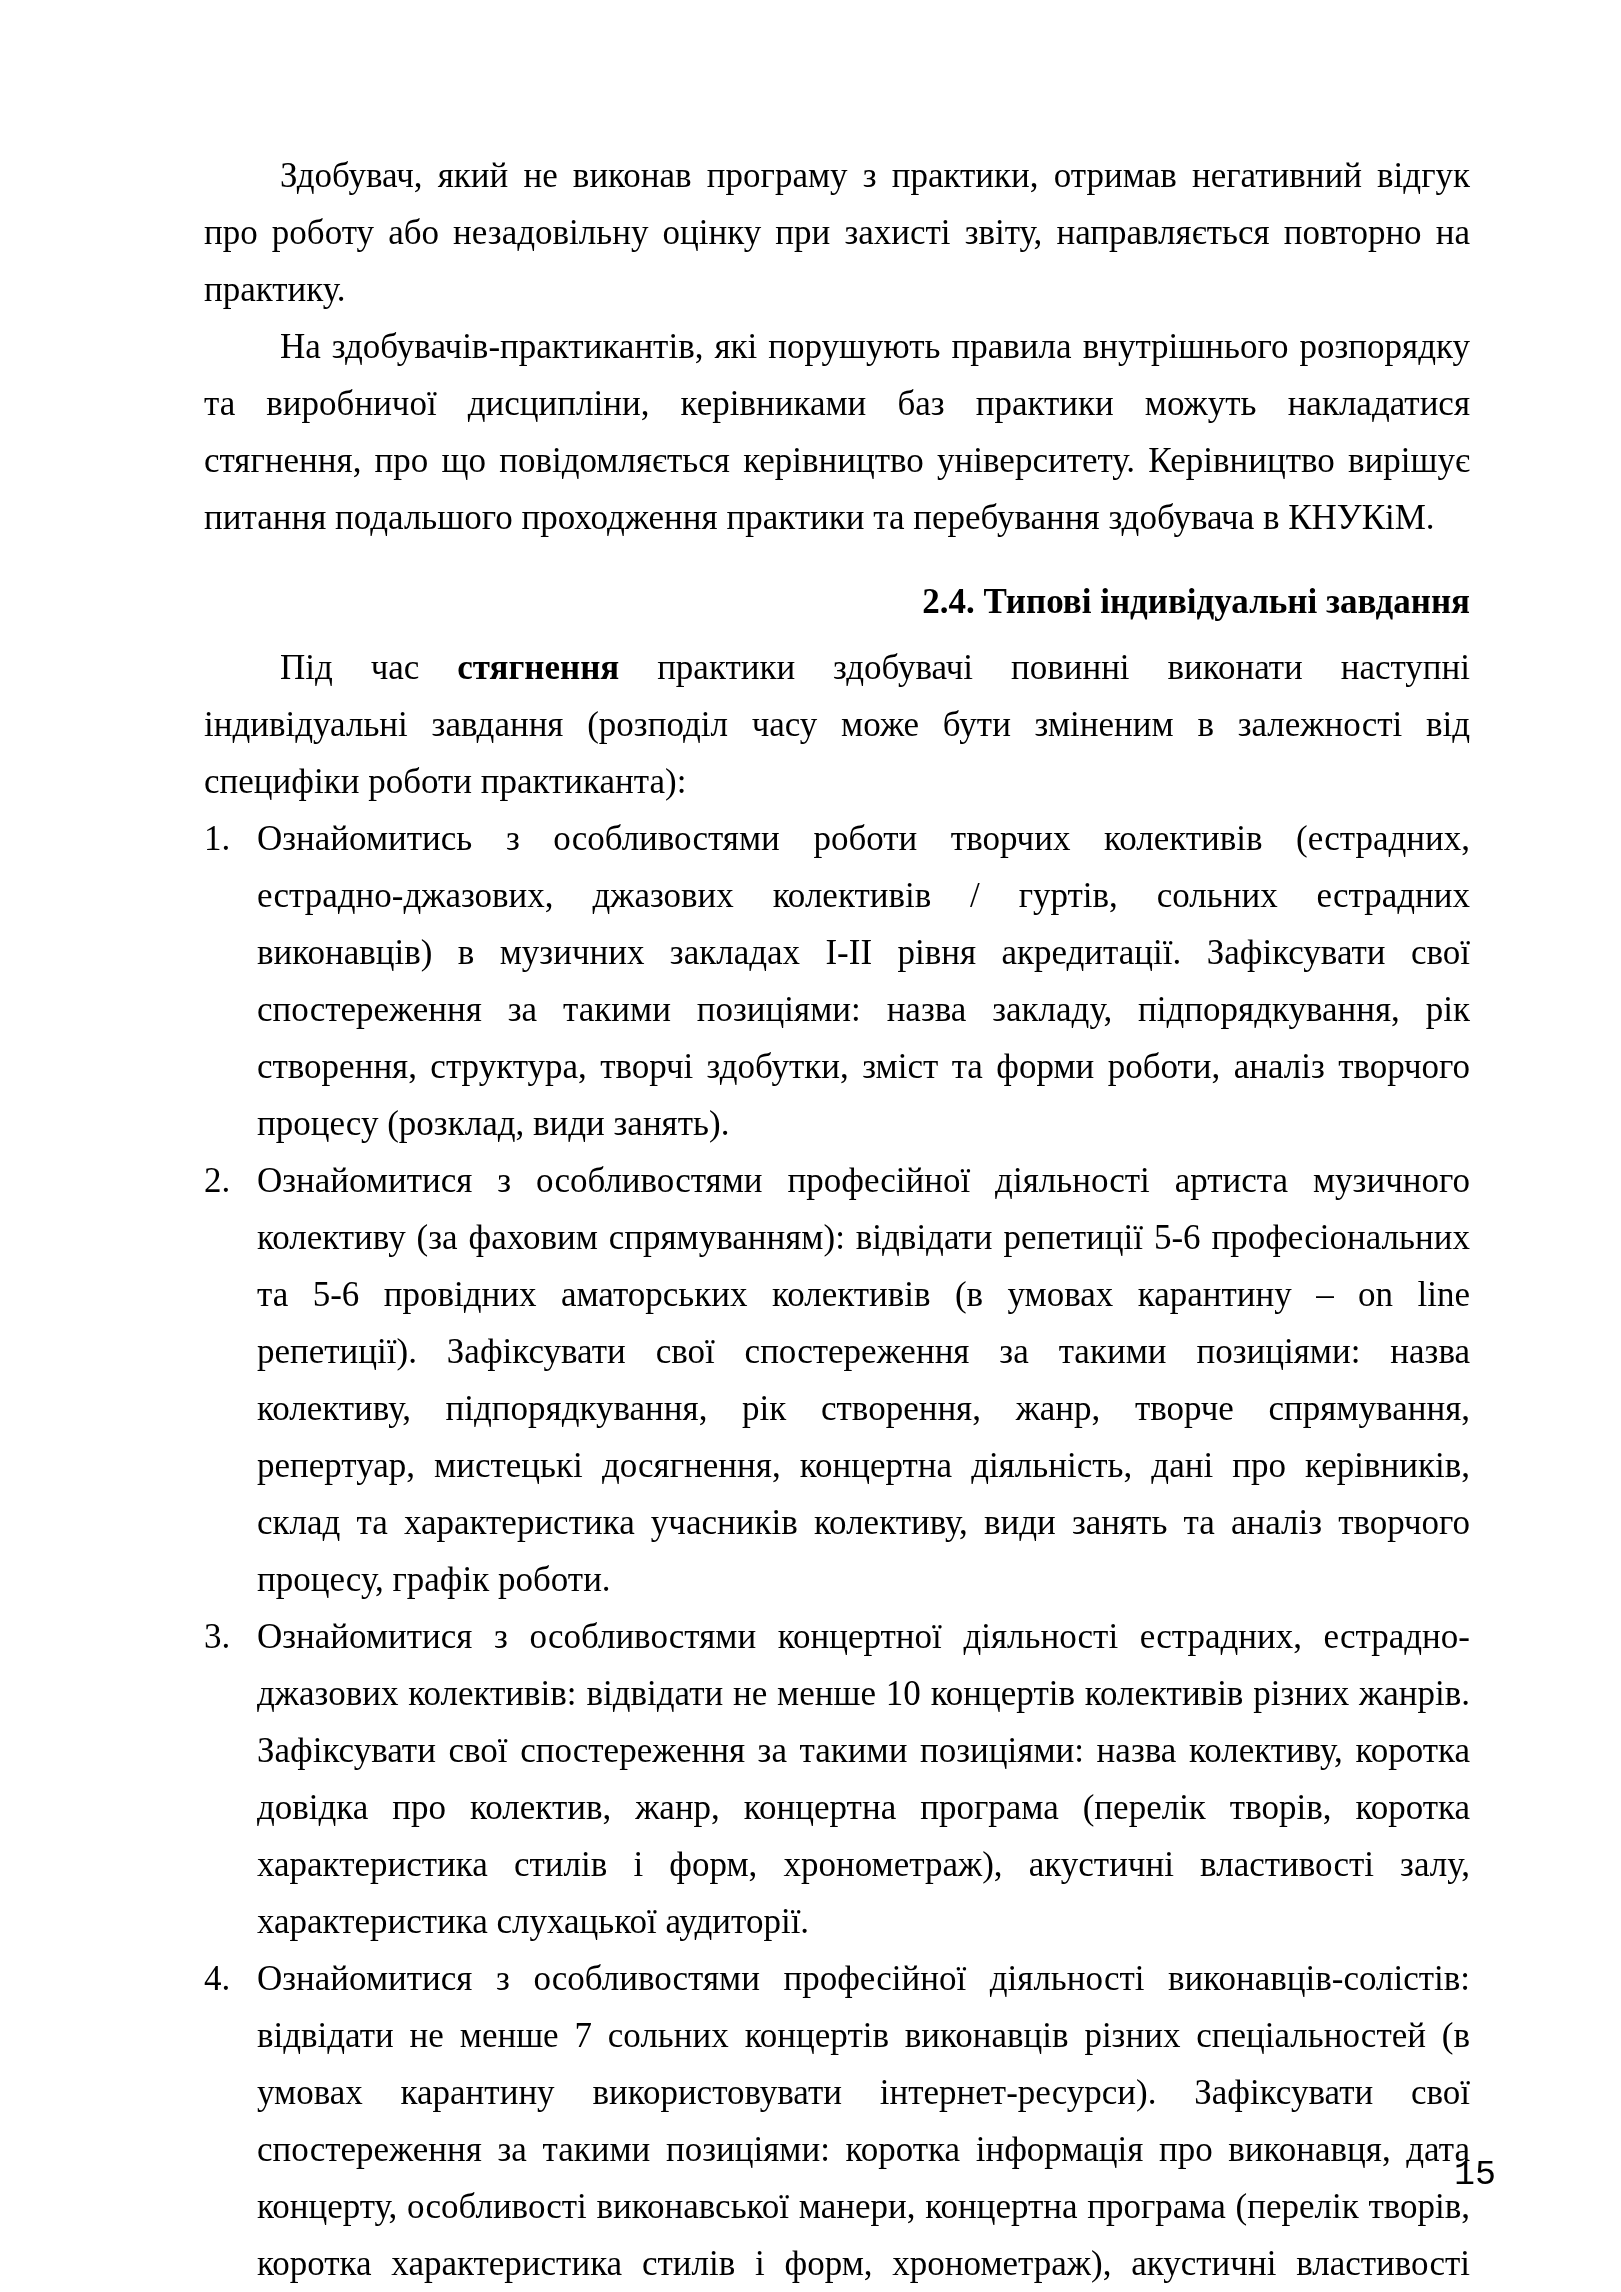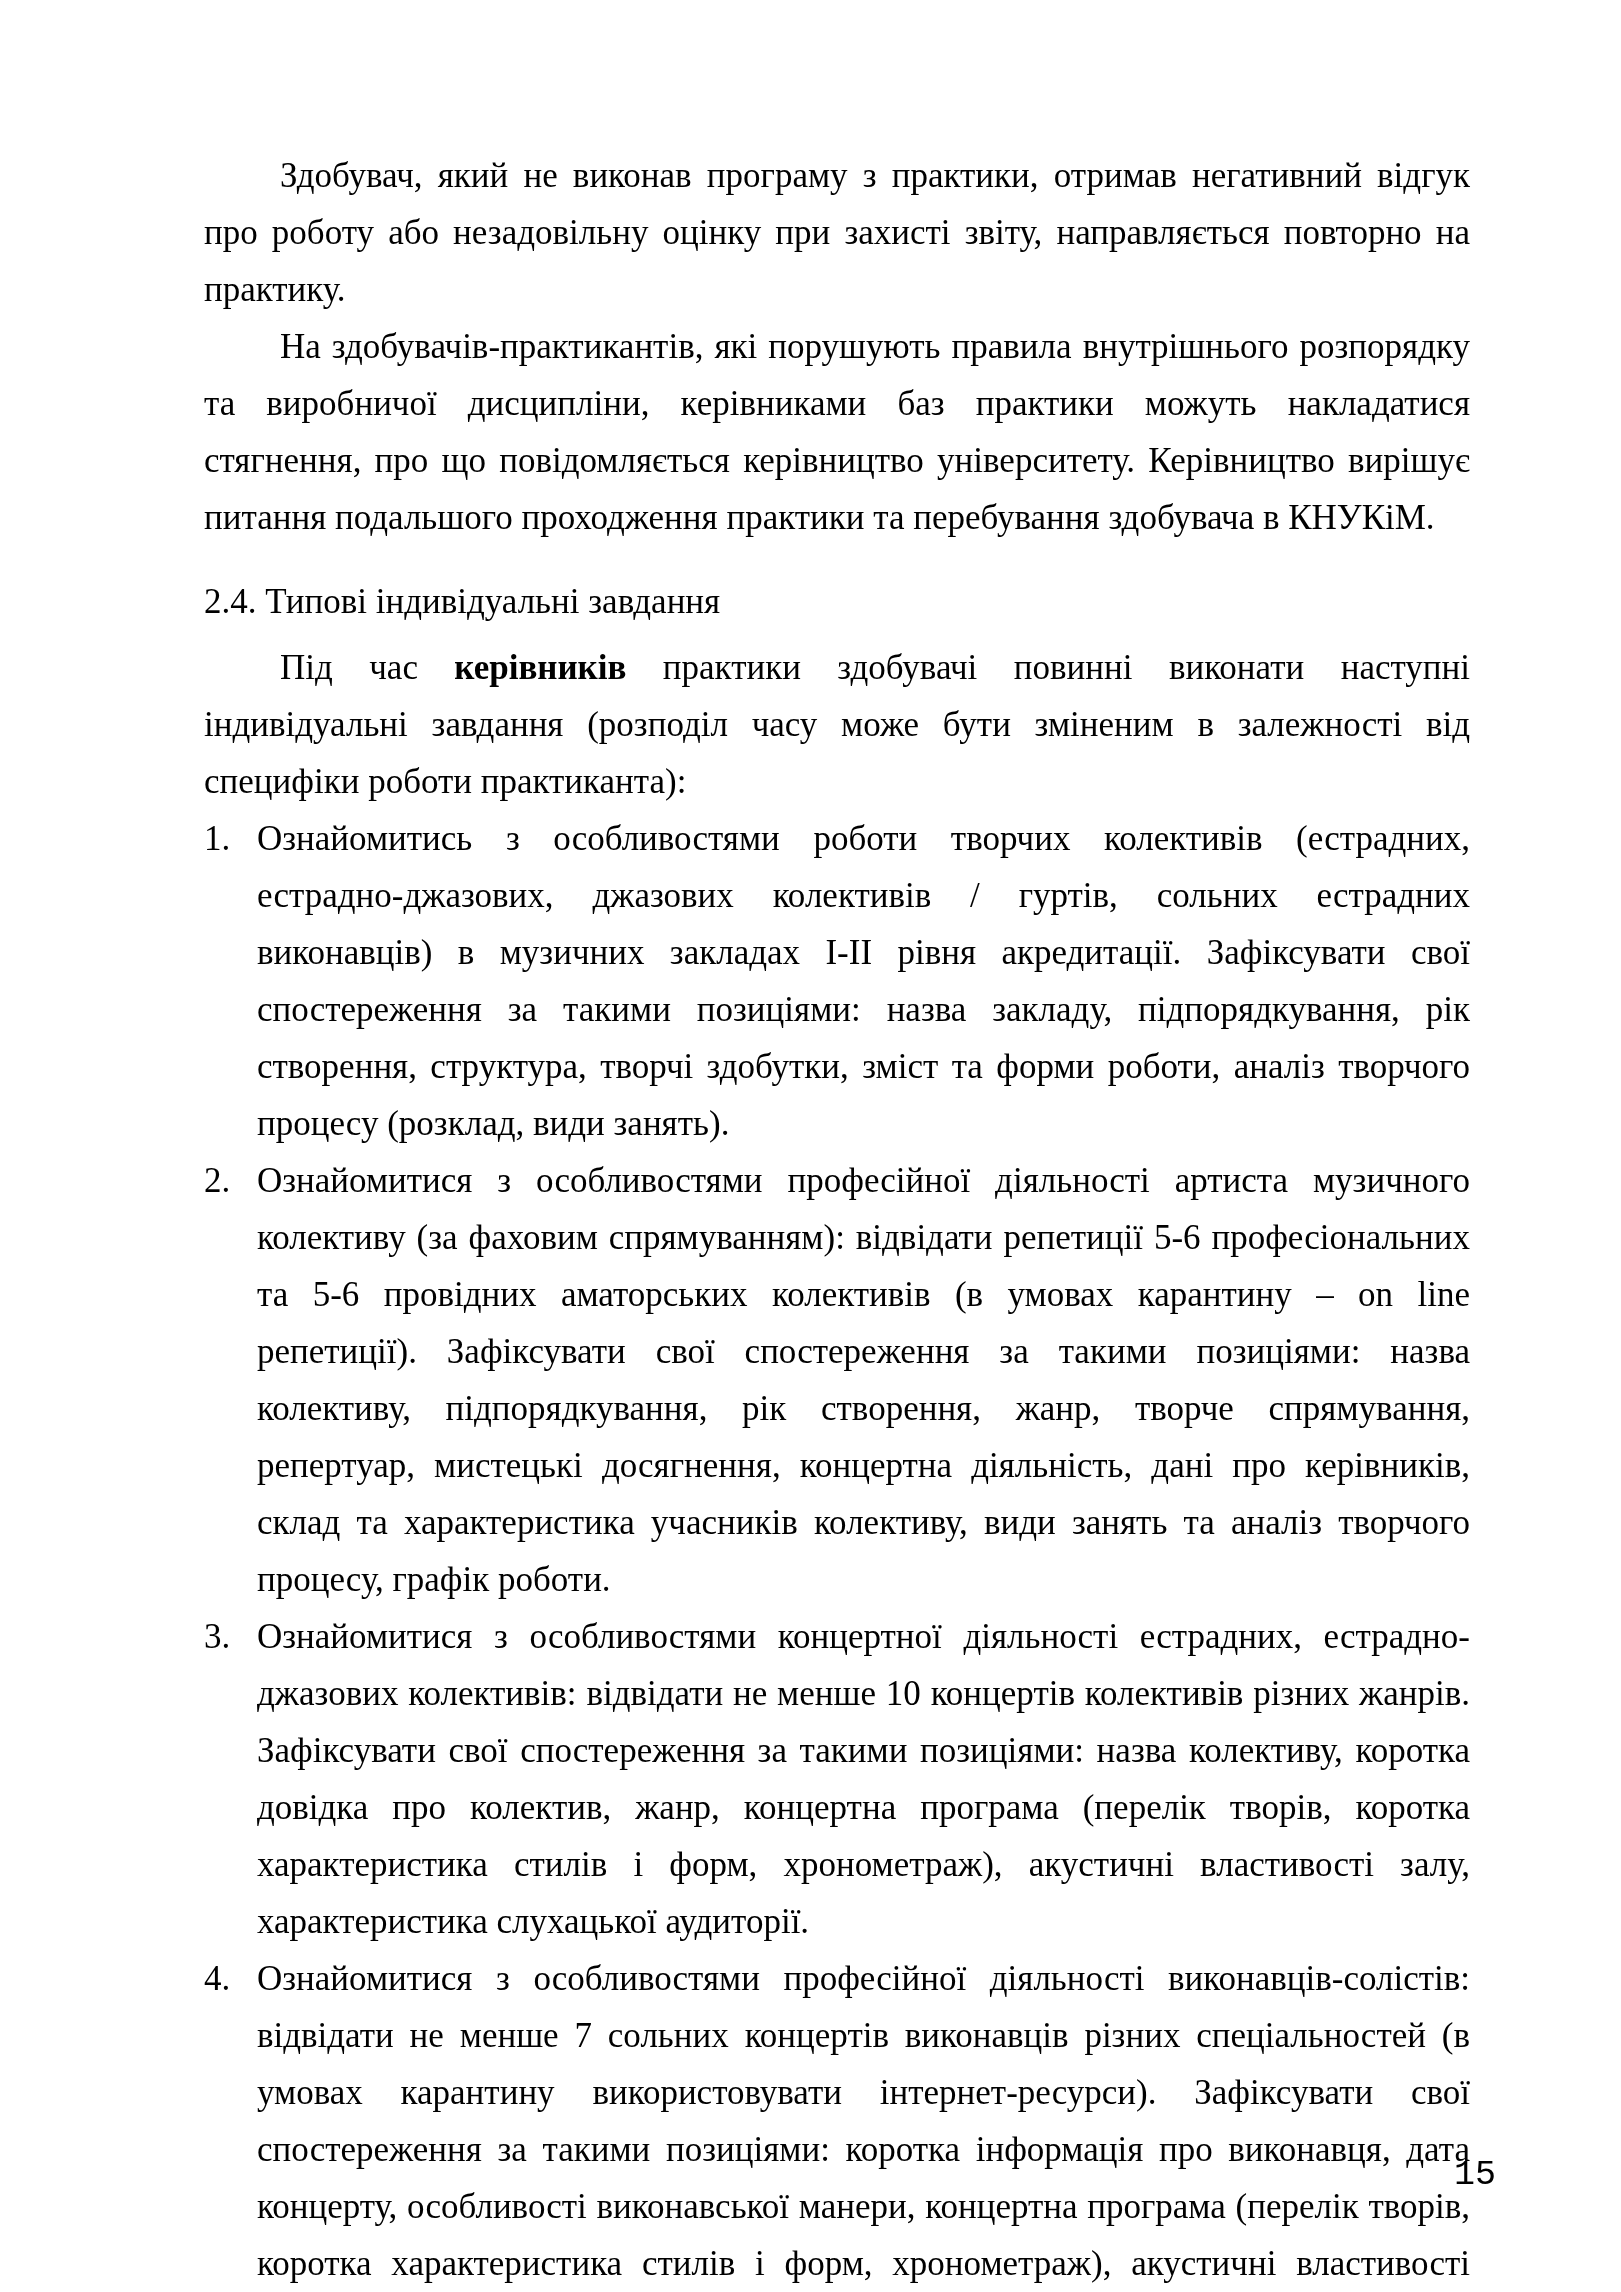--- a/index.html
+++ b/index.html
@@ -33,24 +33,24 @@
   }
   .para {
     text-align: justify;
     text-justify: inter-word;
     font-size: 35px;
     line-height: 57px;
     text-indent: 76px;
     hyphens: none;
   }
   .section-heading {
-    text-align: left;
+    text-align: right;
     font-size: 35px;
     line-height: 57px;
-    font-weight: normal;
+    font-weight: bold;
     margin-top: 26.5px;
     margin-bottom: 9.8px;
   }
   ol.tasks {
     list-style: none;
     margin: 0;
     padding: 0;
   }
   ol.tasks > li {
     position: relative;
@@ -87,21 +87,21 @@
 
 <div class="page">
   <div class="content">
 
     <p class="para">Здобувач, який не виконав програму з практики, отримав негативний відгук про роботу або незадовільну оцінку при захисті звіту, направляється повторно на практику.</p>
 
     <p class="para">На здобувачів-практикантів, які порушують правила внутрішнього розпорядку та виробничої дисципліни, керівниками баз практики можуть накладатися стягнення, про що повідомляється керівництво університету. Керівництво вирішує питання подальшого проходження практики та перебування здобувача в КНУКіМ.</p>
 
     <h2 class="section-heading">2.4. Типові індивідуальні завдання</h2>
 
-    <p class="para"><span>Під час </span><b>керівників</b><span> практики здобувачі повинні виконати наступні індивідуальні завдання (розподіл часу може бути зміненим в залежності від специфіки роботи практиканта):</span></p>
+    <p class="para"><span>Під час </span><b>стягнення</b><span> практики здобувачі повинні виконати наступні індивідуальні завдання (розподіл часу може бути зміненим в залежності від специфіки роботи практиканта):</span></p>
 
     <ol class="tasks">
       <li>
         <span class="marker">1.</span>
         <span>Ознайомитись з особливостями роботи творчих колективів (естрадних, естрадно-джазових, джазових колективів / гуртів, сольних естрадних виконавців) в музичних закладах I-II рівня акредитації. Зафіксувати свої спостереження за такими позиціями: назва закладу, підпорядкування, рік створення, структура, творчі здобутки, зміст та форми роботи, аналіз творчого процесу (розклад, види занять).</span>
       </li>
       <li>
         <span class="marker">2.</span>
         <span>Ознайомитися з особливостями професійної діяльності артиста музичного колективу (за фаховим спрямуванням): відвідати репетиції 5-6 професіональних та 5-6 провідних аматорських колективів (в умовах карантину – on line репетиції). Зафіксувати свої спостереження за такими позиціями: назва колективу, підпорядкування, рік створення, жанр, творче спрямування, репертуар, мистецькі досягнення, концертна діяльність, дані про керівників, склад та характеристика учасників колективу, види занять та аналіз творчого процесу, графік роботи.</span>
       </li>

